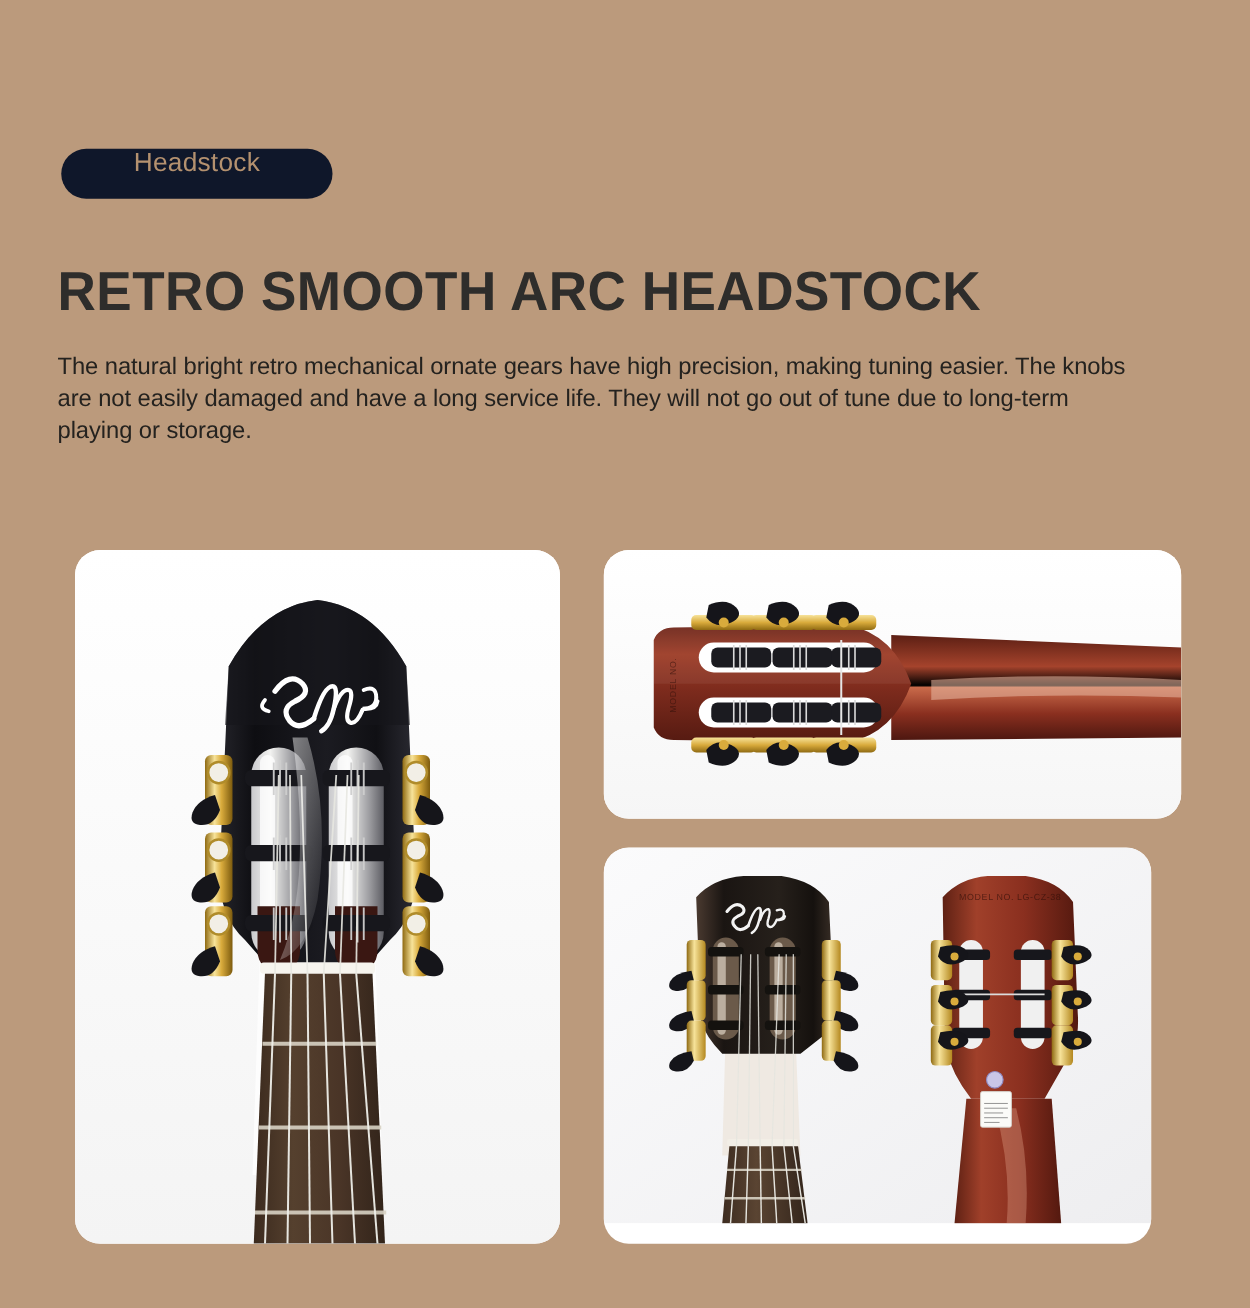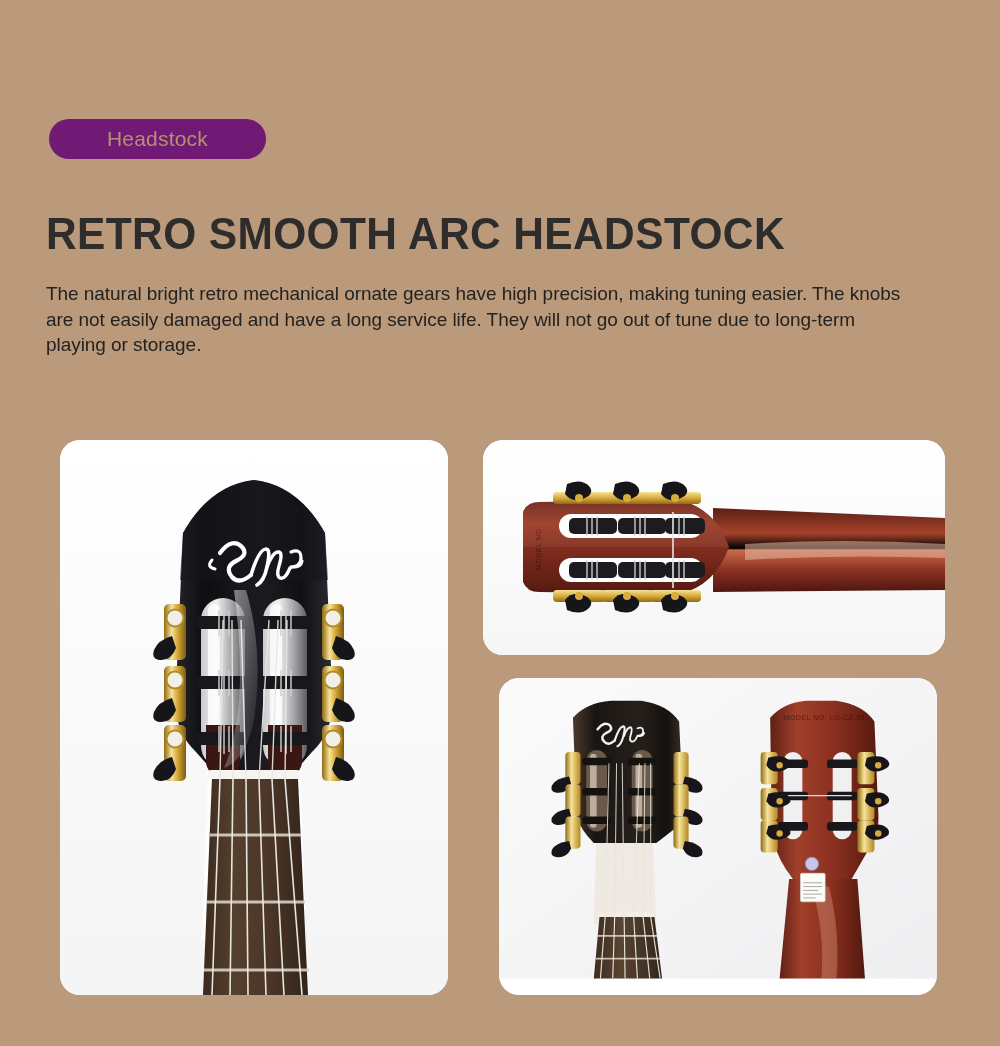--- a/index.html
+++ b/index.html
@@ -17,24 +17,23 @@
     position: relative;
   }
 
   
   .badge {
     position: absolute;
     left: 49px;
     top: 119px;
     width: 217px;
     height: 40px;
-    background: #701a75;
+    background: #0f172a;
     border-radius: 20px;
     display: flex;
-    align-items: center;
     justify-content: center;
   }
   .badge-label {
     font-size: 21px;
     color: #b4916f;
     letter-spacing: .2px;
     font-weight: 400;
   }
 
   .page-title {
@@ -64,21 +63,21 @@
 
   
   .card {
     position: absolute;
     background: #ffffff;
     border-radius: 20px;
     overflow: hidden;
   }
   #card-front-large { left: 60px;  top: 440px; width: 388px; height: 555px; }
   #card-rear-neck   { left: 483px; top: 440px; width: 462px; height: 215px; }
-  #card-pair        { left: 483px; top: 678px; width: 438px; height: 317px; margin-left: 16px; }
+  #card-pair        { left: 483px; top: 678px; width: 438px; height: 317px; }
 
   .photo {
     position: absolute;
     inset: 0;
     display: block;
   }
 
   
   :root {
     --gold-l: #f7e39a;

